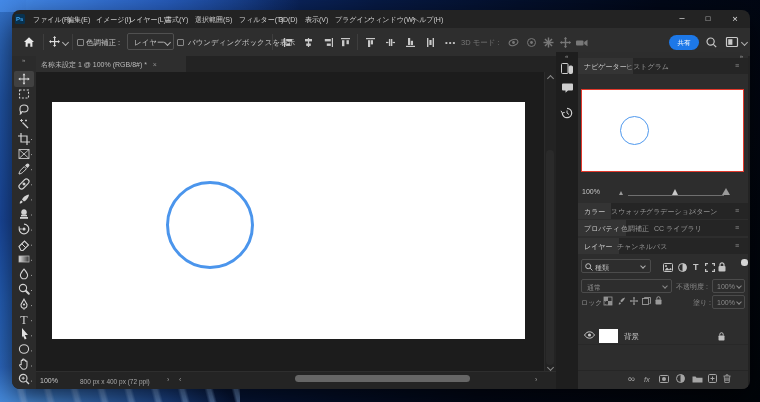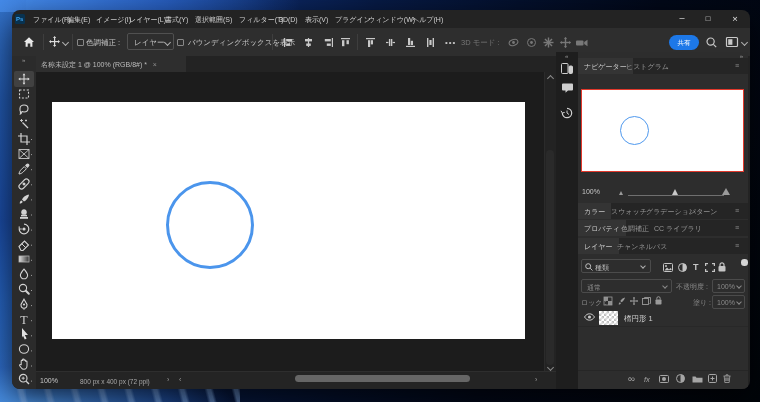--- a/index.html
+++ b/index.html
@@ -430,27 +430,31 @@
       </svg>
     <svg class="abs" style="left:77px;top:244px" width="7" height="9" viewBox="0 0 7 9">
         <rect x="0.5" y="3.5" width="6" height="5" rx="0.8" fill="#9a9a9a"></rect>
         <path d="M1.8 3.5V2.4a1.7 1.7 0 0 1 3.4 0v1.1" fill="none" stroke="#9a9a9a"></path>
       </svg>
     <span class="t" style="left:115px;top:246px;font-size:7px;color:#8a8a8a">塗り :</span>
     <div class="fld gray" style="left:134px;top:243px;width:33px">
         <span class="t" style="left:4px;top:3px">100%</span>
         <span class="chev" style="left:24px;top:4px;width:4px;height:4px;border-color:#8a8a8a"></span>
       </div>
-    <div class="lrow" style="top:257px">
+    <div class="lrow" style="top:275px">
         <svg class="abs" style="left:6px;top:4px" width="11" height="8" viewBox="0 0 11 8">
           <path d="M0.5 4C2 1.7 3.6 0.8 5.5 0.8S9 1.7 10.5 4C9 6.3 7.4 7.2 5.5 7.2S2 6.3 0.5 4z" fill="none" stroke="#c9c9c9" stroke-width="1"></path>
           <circle cx="5.5" cy="4" r="1.6" fill="#c9c9c9"></circle>
         </svg>
-        <div class="thumb" id="checker"></div>
-      <span class="ltxt" style="left:46px">楕円形 1</span>
+        <div class="thumb" style="background:#fff"></div>
+      <span class="ltxt" style="left:46px">背景</span>
+      <svg class="abs" style="left:140px;top:5px" width="7" height="9" viewBox="0 0 7 9">
+          <rect x="0.5" y="3.5" width="6" height="5" rx="0.8" fill="#c0c0c0"></rect>
+          <path d="M1.8 3.5V2.4a1.7 1.7 0 0 1 3.4 0v1.1" fill="none" stroke="#c0c0c0"></path>
+        </svg>
     </div>
     <div class="abs" style="left:0;top:318px;width:170px;height:16px;border-top:1px solid #262626">
       <span class="t" style="left:50px;top:2px;font-size:9.5px;color:#a5a5a5">∞</span>
       <span class="t" style="left:66px;top:4px;font-size:7.5px;color:#a5a5a5;font-style:italic">fx</span>
       <svg class="abs" style="left:81px;top:4px" width="10" height="8" viewBox="0 0 10 8">
           <rect x="0.5" y="0.5" width="9" height="7" rx="1" fill="none" stroke="#a5a5a5"></rect>
           <circle cx="5" cy="4" r="2" fill="#a5a5a5"></circle>
         </svg>
       <svg class="abs" style="left:98px;top:3px" width="9" height="9" viewBox="0 0 9 9">
           <circle cx="4.5" cy="4.5" r="4" fill="none" stroke="#a5a5a5"></circle>

